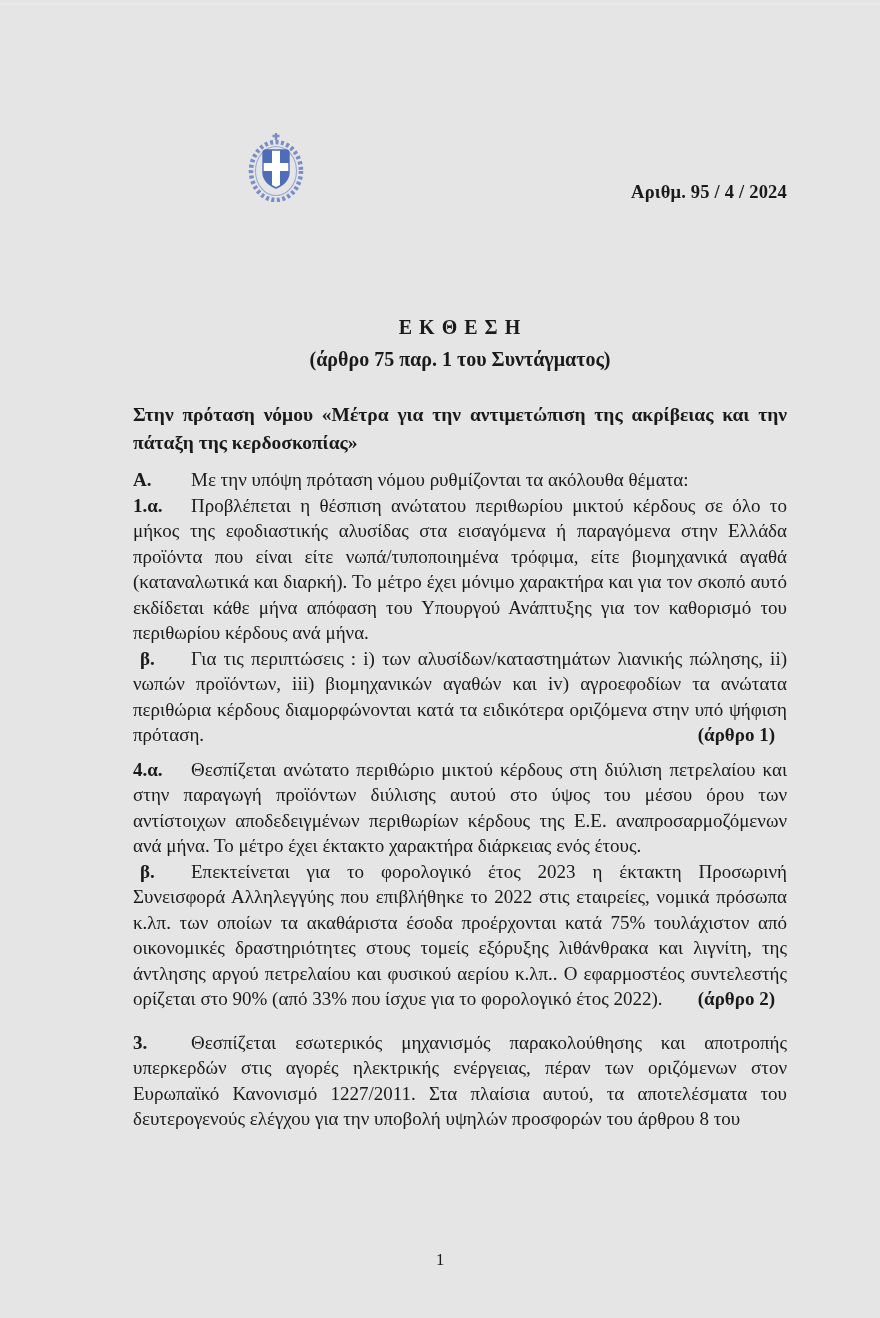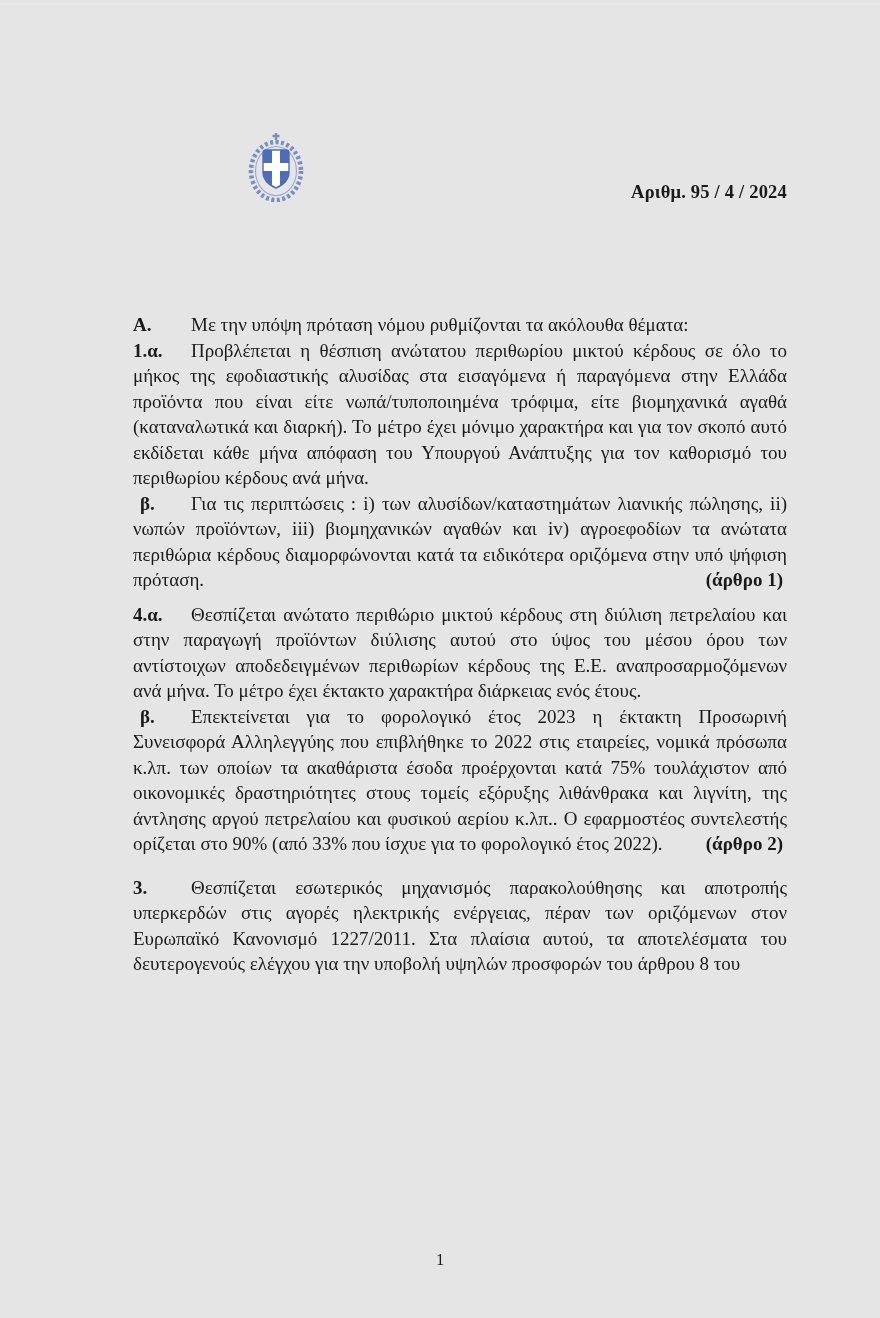--- a/index.html
+++ b/index.html
@@ -21,28 +21,28 @@
   }
   .flow{position:absolute;left:133px;top:312px;width:654px;}
   .title-block{
     text-align:center;font-weight:bold;font-size:20px;line-height:31.5px;
   }
   .title-block .t1{letter-spacing:1px;}
   .subject{
     margin:26px 0 0 0;font-weight:bold;font-size:19.5px;line-height:28px;
     text-align:justify;
   }
-  .bodytext{margin-top:0;font-size:19px;line-height:25.5px;}
+  .bodytext{margin-top:10px;font-size:19px;line-height:25.5px;}
   .bodytext p{margin:0;text-align:justify;position:relative;}
   .lbl{font-weight:bold;display:inline-block;width:58px;}
   .lbl.ind{text-indent:7px;}
   .p-indent{text-indent:58px;}
   .gap-sm{margin-top:9px !important;}
   .gap-md{margin-top:18px !important;}
-  .art{position:absolute;right:4px;bottom:0;font-weight:bold;}
+  .art{position:absolute;right:12px;bottom:0;font-weight:bold;}
   .page-number{
     position:absolute;top:1250px;left:0;width:880px;text-align:center;
     font-size:16.5px;
   }
 </style>
 </head>
 <body>
 
 <div class="page">
 
@@ -65,22 +65,25 @@
     </g>
     <path d="M16 21 q0 -3 3 -3 h20 q3 0 3 3 v19 q0 10.5 -13 16 q-13 -5.5 -13 -16 z" fill="none" stroke="#4f6cb8" stroke-width="1.4"></path>
   </svg>
 
   <div class="doc-number">Αριθμ.  95 / 4 / 2024</div>
 
 
   <div class="flow">
 
     <div class="title-block">
+      <div class="t1">Ε Κ Θ Ε Σ Η</div>
+      <div>(άρθρο 75 παρ. 1 του Συντάγματος)</div>
     </div>
 
+    <p class="subject">Στην πρόταση νόμου «Μέτρα για την αντιμετώπιση της ακρίβειας και την πάταξη της κερδοσκοπίας»</p>
 
     <div class="bodytext">
 
       <p><span class="lbl">Α.</span><span>Με την υπόψη πρόταση νόμου ρυθμίζονται τα ακόλουθα θέματα:</span></p>
 
       <p><span class="lbl">1.α.</span><span>Προβλέπεται η θέσπιση ανώτατου περιθωρίου μικτού κέρδους σε όλο το μήκος της εφοδιαστικής αλυσίδας στα εισαγόμενα ή παραγόμενα στην Ελλάδα προϊόντα που είναι είτε νωπά/τυποποιημένα τρόφιμα, είτε βιομηχανικά αγαθά (καταναλωτικά και διαρκή). Το μέτρο έχει μόνιμο χαρακτήρα και για τον σκοπό αυτό εκδίδεται κάθε μήνα απόφαση του Υπουργού Ανάπτυξης για τον καθορισμό του περιθωρίου κέρδους ανά μήνα.</span></p>
 
       <p><span class="lbl ind">β.</span><span>Για τις περιπτώσεις : i) των αλυσίδων/καταστημάτων λιανικής πώλησης, ii) νωπών προϊόντων, iii) βιομηχανικών αγαθών και iv) αγροεφοδίων τα ανώτατα περιθώρια κέρδους διαμορφώνονται κατά τα ειδικότερα οριζόμενα στην υπό ψήφιση πρόταση.</span><span class="art">(άρθρο 1)</span></p>
 
       <p class="gap-sm"><span class="lbl">4.α.</span><span>Θεσπίζεται ανώτατο περιθώριο μικτού κέρδους στη διύλιση πετρελαίου και στην παραγωγή προϊόντων διύλισης αυτού στο ύψος του μέσου όρου των αντίστοιχων αποδεδειγμένων περιθωρίων κέρδους της Ε.Ε. αναπροσαρμοζόμενων ανά μήνα. Το μέτρο έχει έκτακτο χαρακτήρα διάρκειας ενός έτους.</span></p>

